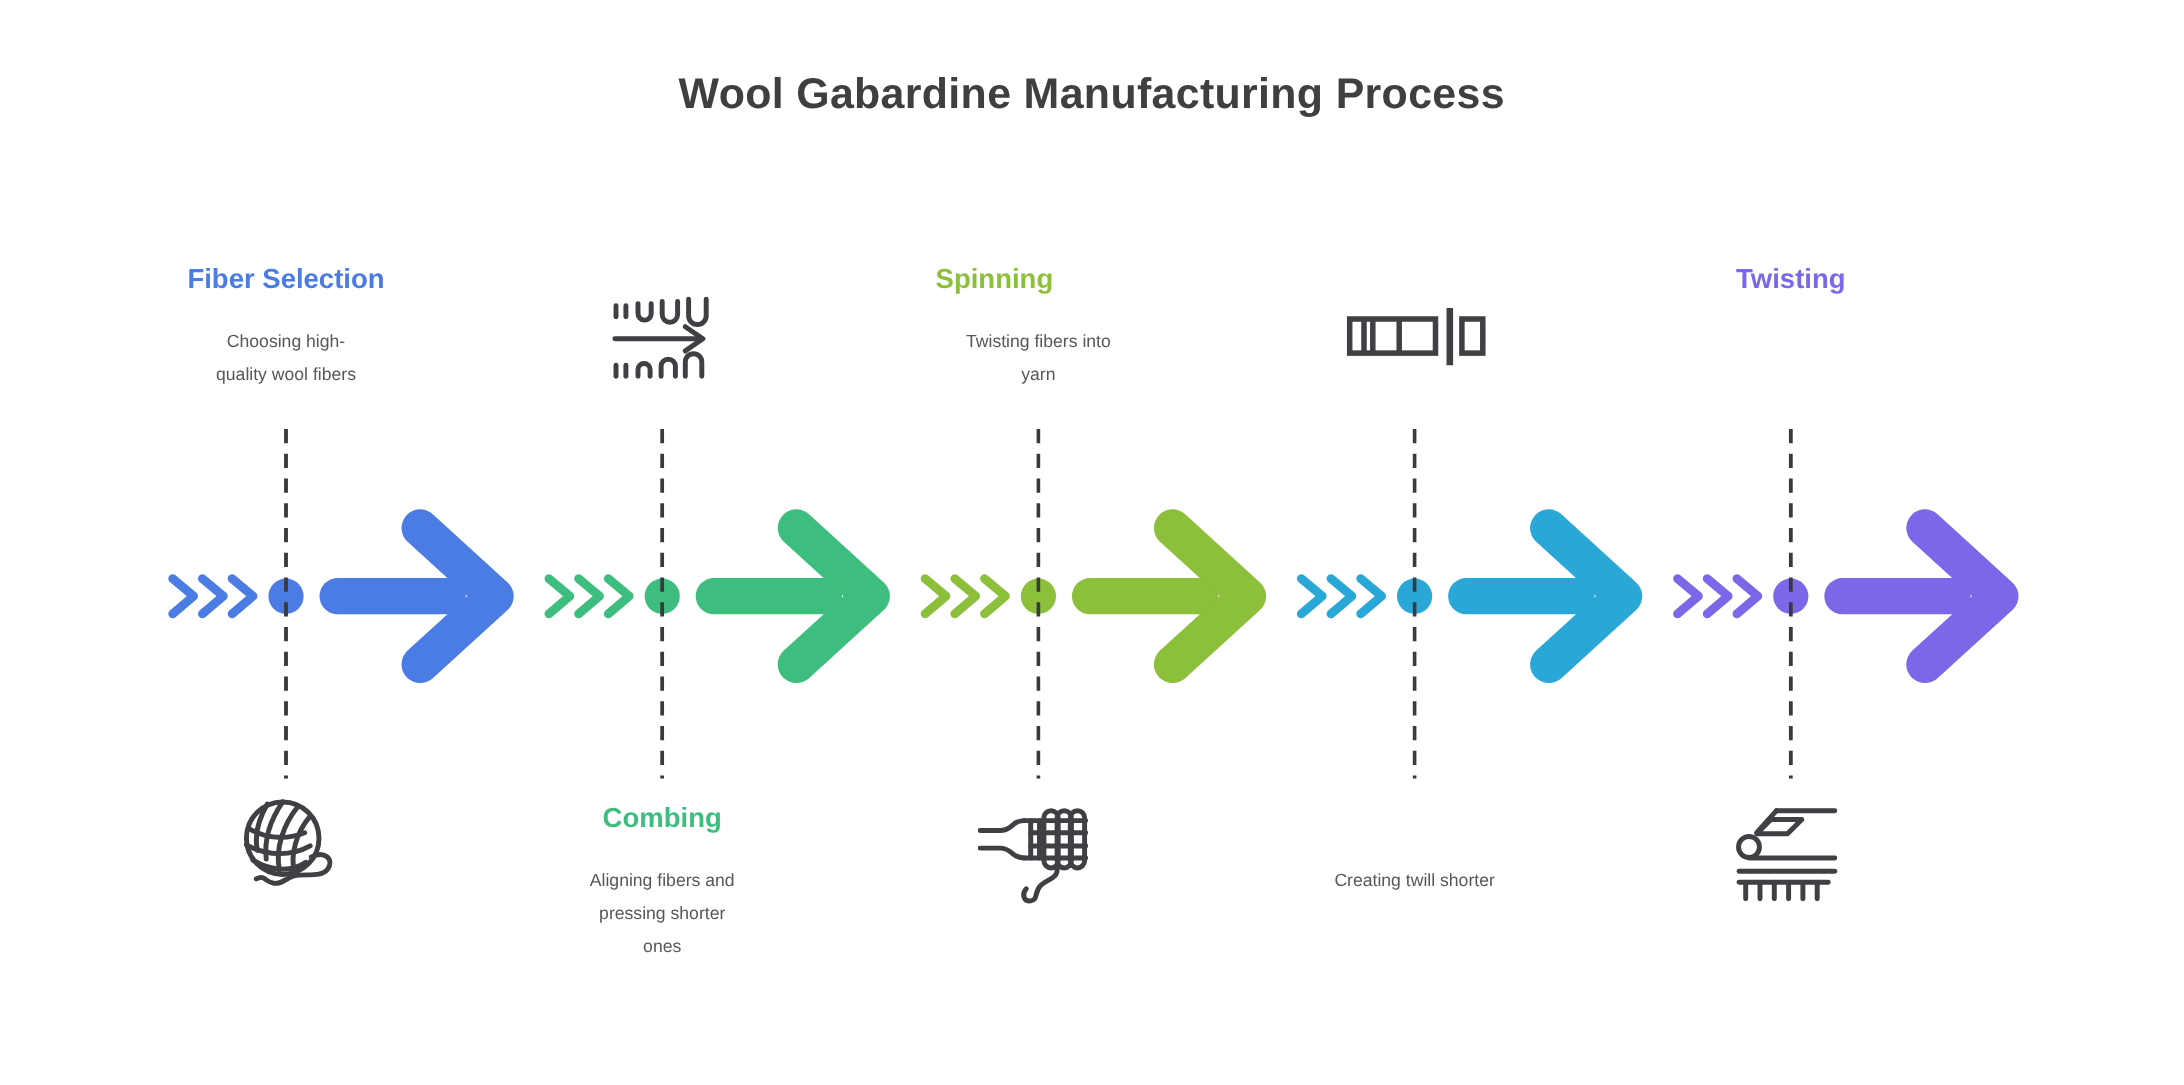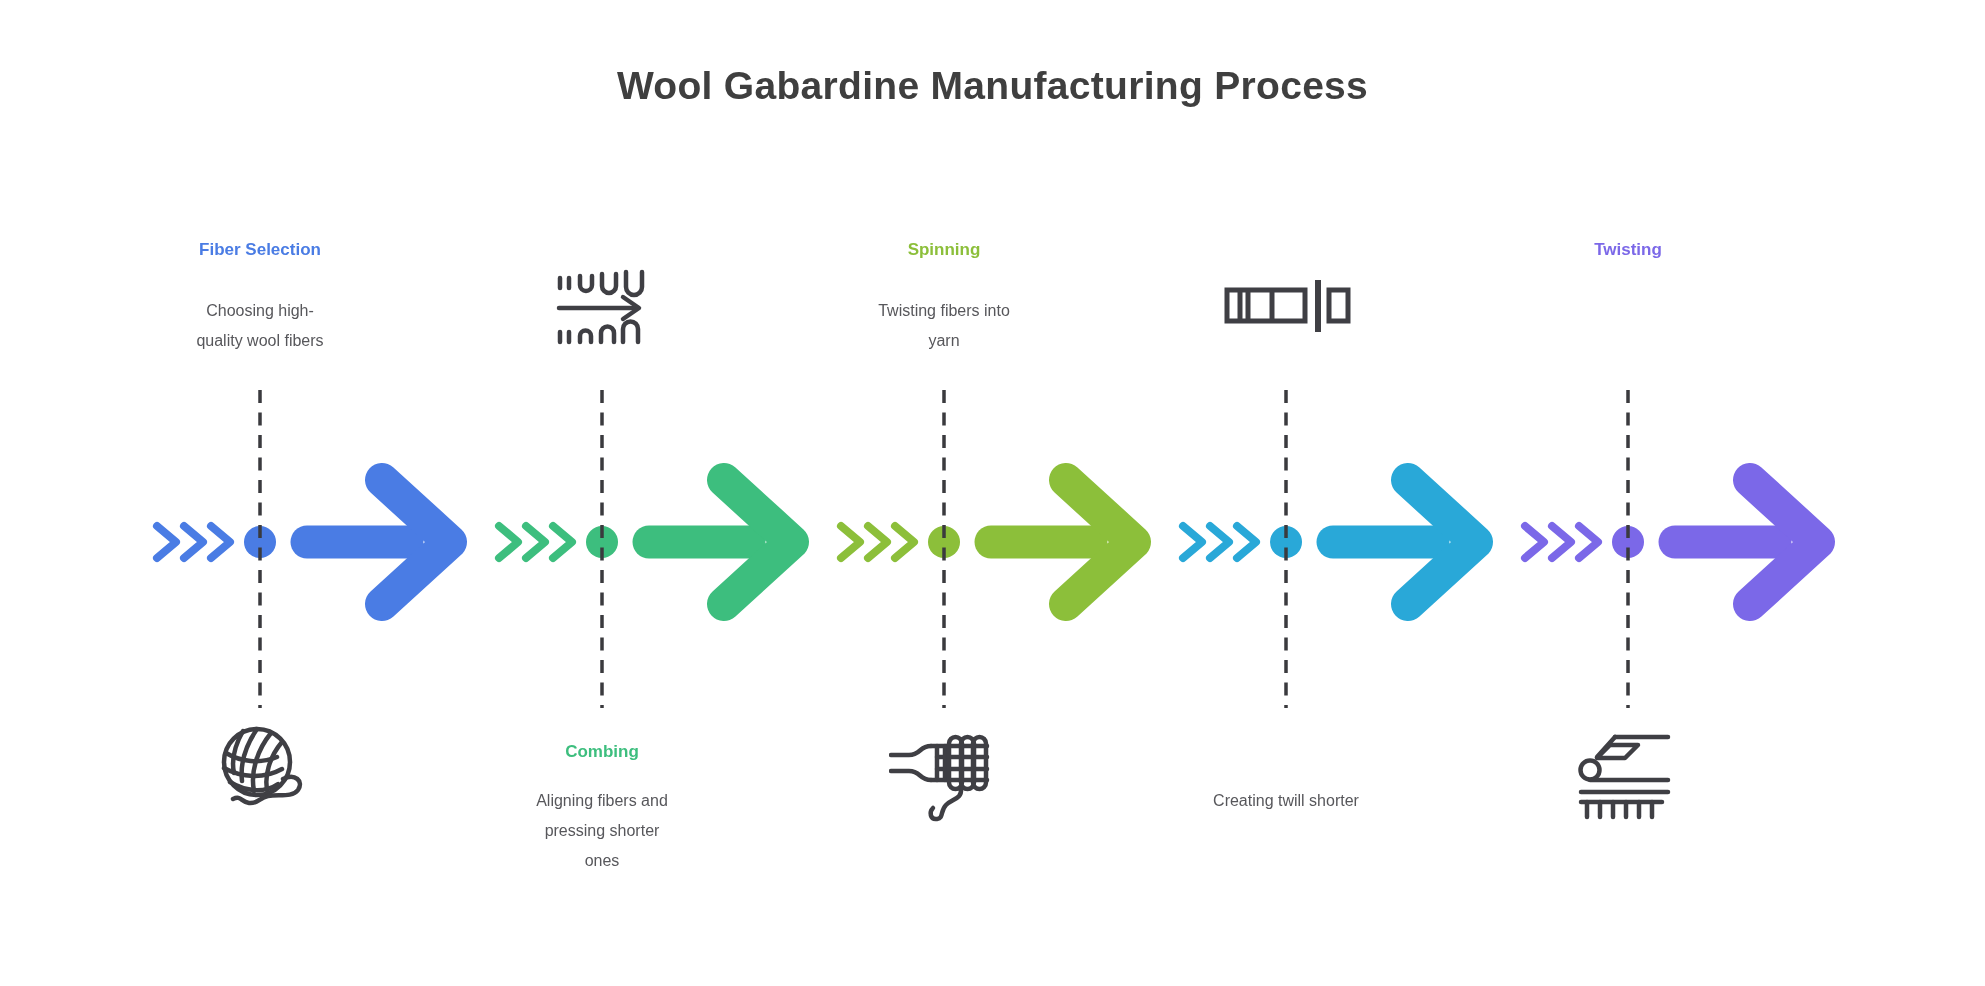--- a/index.html
+++ b/index.html
@@ -1,21 +1,21 @@
 <!DOCTYPE html>
 <html><head>
 <meta charset="utf-8">
 <style>
   html,body{margin:0;padding:0;background:#ffffff;}
   body{font-family:"Liberation Sans",sans-serif;}
   .canvas{position:relative;width:1985px;height:986px;background:#ffffff;overflow:hidden;}
   .main-title{position:absolute;top:64px;left:0;width:100%;text-align:center;
               font-size:39px;font-weight:700;color:#3f3f3f;letter-spacing:.3px;}
   .abs{position:absolute;}
-  .stage-title{position:absolute;width:360px;text-align:center;font-size:17px;font-weight:700;}
+  .stage-title{position:absolute;width:360px;text-align:center;font-size:25px;font-weight:700;}
   .stage-desc{position:absolute;width:360px;text-align:center;font-size:16px;line-height:30px;
               color:#57575b;white-space:pre-line;}
 </style>
 </head>
 <body>
 
 <div class="canvas">
 
   <div class="main-title" style="color: rgb(63, 63, 63);">Wool Gabardine Manufacturing Process</div>
 
@@ -75,26 +75,26 @@
       <path d="M66,124 L85,140 L66,156" stroke-width="8"></path>
       <path d="M162,140 H262" stroke-width="33"></path>
       <path d="M237,78 L305,140 L237,202" stroke-width="34"></path>
     </g>
     <circle cx="115" cy="140" r="16" fill="#3dbe7e"></circle>
   </svg>
   <svg class="abs" style="left:600px;top:390px" width="4" height="318">
     <line x1="2" y1="0" x2="2" y2="318" stroke-width="3.5" stroke-dasharray="13 9.5" stroke="#3a3a3e"></line>
   </svg>
 
-  <div class="stage-title" style="left: 422px; top: 730px; color: rgb(61, 190, 126); margin-top: 12px;">Combing</div>
+  <div class="stage-title" style="left: 422px; top: 730px; color: rgb(61, 190, 126);">Combing</div>
   <div class="stage-desc" style="left:422px;top:786px">Aligning fibers and
 pressing shorter
 ones</div>
 
-  <div class="stage-title" style="left: 764px; top: 240px; color: rgb(140, 191, 58);">Spinning</div>
+  <div class="stage-title" style="left: 724px; top: 240px; color: rgb(140, 191, 58);">Spinning</div>
   <div class="stage-desc" style="left:764px;top:296px">Twisting fibers into
 yarn</div>
 
   <svg class="abs" style="left:829px;top:402px" width="345" height="280" viewBox="0 0 345 280">
     <g fill="none" stroke-linecap="round" stroke-linejoin="round" stroke="#8cbf3a">
       <path d="M12,124 L31,140 L12,156" stroke-width="8"></path>
       <path d="M39,124 L58,140 L39,156" stroke-width="8"></path>
       <path d="M66,124 L85,140 L66,156" stroke-width="8"></path>
       <path d="M162,140 H262" stroke-width="33"></path>
       <path d="M237,78 L305,140 L237,202" stroke-width="34"></path>

